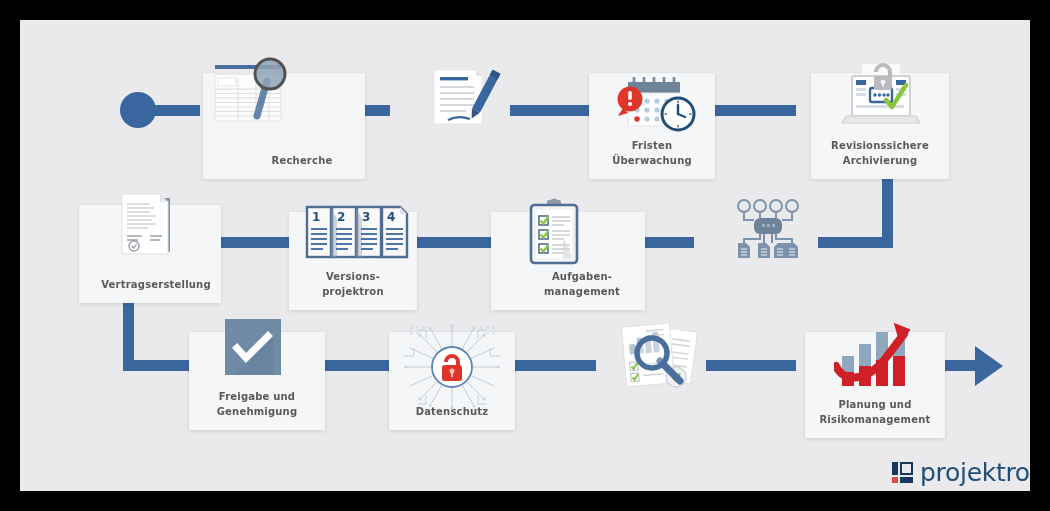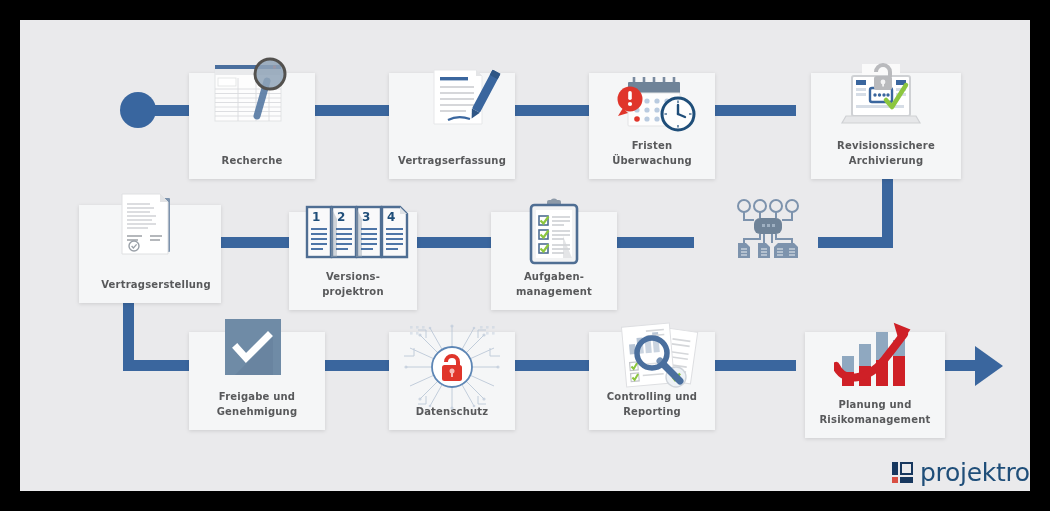--- a/index.html
+++ b/index.html
@@ -58,21 +58,21 @@
 
   <div class="conn" style="left:103px;top:268px;width:11px;height:83px;"></div>
   <div class="conn" style="left:103px;top:340px;width:92px;height:11px;"></div>
 
   <div class="conn" style="left:290px;top:340px;width:86px;height:11px;"></div>
   <div class="conn" style="left:490px;top:340px;width:86px;height:11px;"></div>
   <div class="conn" style="left:686px;top:340px;width:90px;height:11px;"></div>
   <div class="conn" style="left:900px;top:340px;width:64px;height:11px;"></div>
   <div class="arrowhead" style="left:955px;top:326px;"></div>
 
-  <div class="card" style="left:169px;top:53px;width:126px;height:106px;">
+  <div class="card" style="left:183px;top:53px;width:126px;height:106px;padding-left:36px;">
     <div class="lbl">Recherche</div>
   </div>
   <div class="ico" style="left:189px;top:36px;">
     <svg width="92" height="84" viewBox="0 0 92 84">
       <rect x="6" y="13" width="66" height="52" fill="#fdfdfd" stroke="#e2e3e5" stroke-width="1"></rect>
       <rect x="6" y="13" width="66" height="6" fill="#e9eaec"></rect>
       <rect x="6" y="9" width="66" height="4" fill="#4a6f9e"></rect>
       <rect x="64" y="9.5" width="3" height="3" fill="#d94f43"></rect>
       <rect x="68.5" y="9.5" width="3" height="3" fill="#4a6f9e"></rect>
       <rect x="9" y="22" width="18" height="8" fill="#fff" stroke="#dfe0e2" stroke-width="0.8"></rect>
@@ -87,23 +87,20 @@
         <line x1="29" y1="22" x2="29" y2="65"></line>
             <line x1="47" y1="22" x2="47" y2="65"></line>
         <line x1="60" y1="22" x2="60" y2="65"></line>
       </g>
       <line x1="58" y1="25" x2="48" y2="60" stroke="#5d7fa7" stroke-width="7" stroke-linecap="round" opacity="0.95"></line>
       <circle cx="61" cy="18" r="15" fill="#8fa3b7" opacity="0.85"></circle>
       <circle cx="61" cy="18" r="15" fill="none" stroke="#53514e" stroke-width="3"></circle>
     </svg>
   </div>
 
-  <div class="card" style="left:369px;top:53px;width:126px;height:106px;">
-    <div class="lbl">Vertragserfassung</div>
-  </div>
   <div class="ico" style="left:404px;top:44px;">
     <svg width="78" height="76" viewBox="0 0 78 76">
       <path d="M10 6 h42 l6 6 v48 h-48 z" fill="#ffffff" stroke="#e6e7e9" stroke-width="1"></path>
       <path d="M52 6 l6 6 h-6 z" fill="#e4e5e7"></path>
       <rect x="16" y="13" width="28" height="3.4" fill="#3a669e"></rect>
       <g stroke="#d6d7da" stroke-width="2">
         <line x1="16" y1="23" x2="50" y2="23"></line>
             <line x1="16" y1="29" x2="50" y2="29"></line>
         <line x1="16" y1="35" x2="50" y2="35"></line>
             <line x1="16" y1="41" x2="50" y2="41"></line>
@@ -155,21 +152,21 @@
         <line x1="66" y1="28.5" x2="66" y2="31"></line>
             <line x1="66" y1="53" x2="66" y2="55.5"></line>
         <line x1="52.5" y1="42" x2="55" y2="42"></line>
             <line x1="77" y1="42" x2="79.5" y2="42"></line>
       </g>
       <line x1="66" y1="42" x2="66" y2="33" stroke="#1f4e79" stroke-width="2.4" stroke-linecap="round"></line>
       <line x1="66" y1="42" x2="73" y2="45" stroke="#1f4e79" stroke-width="2.4" stroke-linecap="round"></line>
     </svg>
   </div>
 
-  <div class="card" style="left:791px;top:53px;width:150px;height:106px;align-items:flex-end;">
+  <div class="card" style="left:791px;top:53px;width:138px;height:106px;align-items:flex-end;">
     <div class="lbl">Revisionssichere
 Archivierung</div>
   </div>
   <div class="ico" style="left:810px;top:42px;">
     <svg width="100" height="72" viewBox="0 0 100 72">
       <rect x="32" y="2" width="38" height="32" fill="#fafafa"></rect>
       <rect x="22" y="14" width="58" height="40" rx="2" fill="#ffffff" stroke="#cfd1d4" stroke-width="2"></rect>
       <rect x="26" y="18" width="10" height="5" fill="#3a669e"></rect>
       <rect x="66" y="18" width="10" height="5" fill="#3a669e"></rect>
       <g fill="#d6dde6">
@@ -265,21 +262,21 @@
             <line x1="58" y1="46" x2="70" y2="46"></line>
         <line x1="83" y1="26" x2="100" y2="26"></line>
             <line x1="83" y1="31" x2="100" y2="31"></line>
             <line x1="83" y1="36" x2="100" y2="36"></line>
             <line x1="83" y1="41" x2="100" y2="41"></line>
             <line x1="83" y1="46" x2="95" y2="46"></line>
       </g>
     </svg>
   </div>
 
-  <div class="card" style="left:471px;top:192px;width:126px;height:98px;">
+  <div class="card" style="left:471px;top:192px;width:126px;height:98px;padding-left:28px;">
     <div class="lbl">Aufgaben-
 management</div>
   </div>
   <div class="ico" style="left:503px;top:176px;">
     <svg width="64" height="76" viewBox="0 0 64 76">
       <rect x="24" y="4" width="14" height="8" rx="2" fill="#8d9aa8"></rect>
       <circle cx="31" cy="6" r="3.4" fill="#8d9aa8"></circle>
       <rect x="8" y="9" width="46" height="58" rx="3.5" fill="#f2f3f4" stroke="#4f6e93" stroke-width="2.6"></rect>
       <rect x="13" y="14" width="36" height="48" fill="#ffffff"></rect>
       <path d="M40 40 l9 22 h-9 z" fill="#e4e5e7"></path>
@@ -421,24 +418,20 @@
       </g>
       <circle cx="52" cy="45" r="20" fill="#ffffff"></circle>
       <circle cx="52" cy="45" r="20" fill="none" stroke="#5d86b5" stroke-width="1.8"></circle>
       <path d="M44 40 a8 8 0 0 1 16 0 v5 h-4 v-5 a4 4 0 0 0 -8 0 z" fill="#e0352b"></path>
       <rect x="42" y="43" width="20" height="16" rx="2.5" fill="#e0352b"></rect>
       <circle cx="52" cy="49" r="2.5" fill="#f6bcb8"></circle>
       <rect x="51" y="49" width="2" height="6" fill="#f6bcb8"></rect>
     </svg>
   </div>
 
-  <div class="card" style="left:569px;top:312px;width:126px;height:98px;">
-    <div class="lbl">Controlling und
-Reporting</div>
-  </div>
   <div class="ico" style="left:598px;top:299px;">
     <svg width="86" height="80" viewBox="0 0 86 80">
       <g transform="rotate(8 54 38)">
         <rect x="38" y="10" width="38" height="52" fill="#ffffff" stroke="#dedfe2" stroke-width="1"></rect>
         <g stroke="#d5d7da" stroke-width="1.6">
           <line x1="52" y1="20" x2="70" y2="20"></line>
               <line x1="52" y1="25" x2="70" y2="25"></line>
           <line x1="52" y1="33" x2="70" y2="33"></line>
               <line x1="52" y1="38" x2="70" y2="38"></line>
           <line x1="52" y1="46" x2="70" y2="46"></line>

